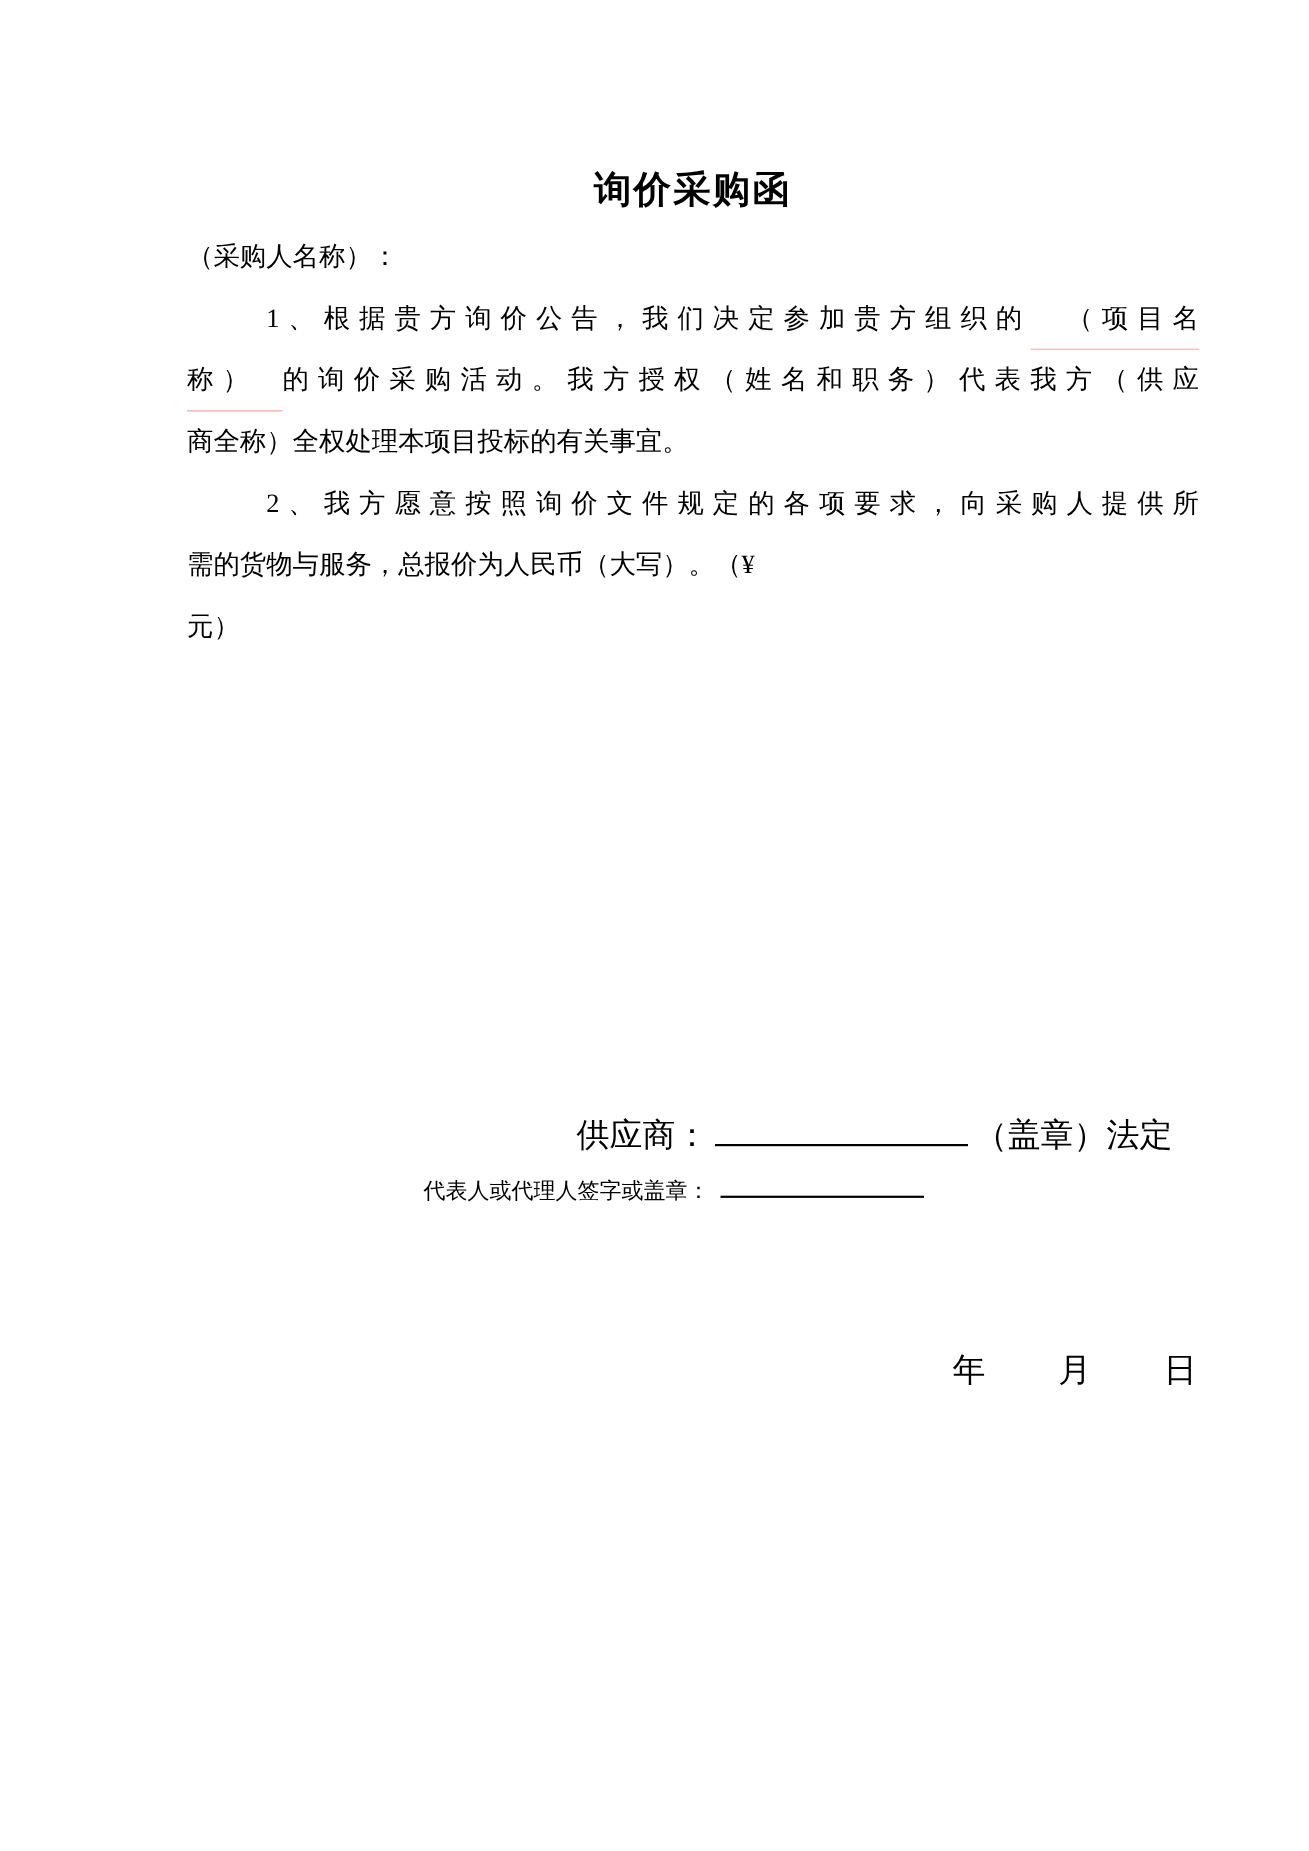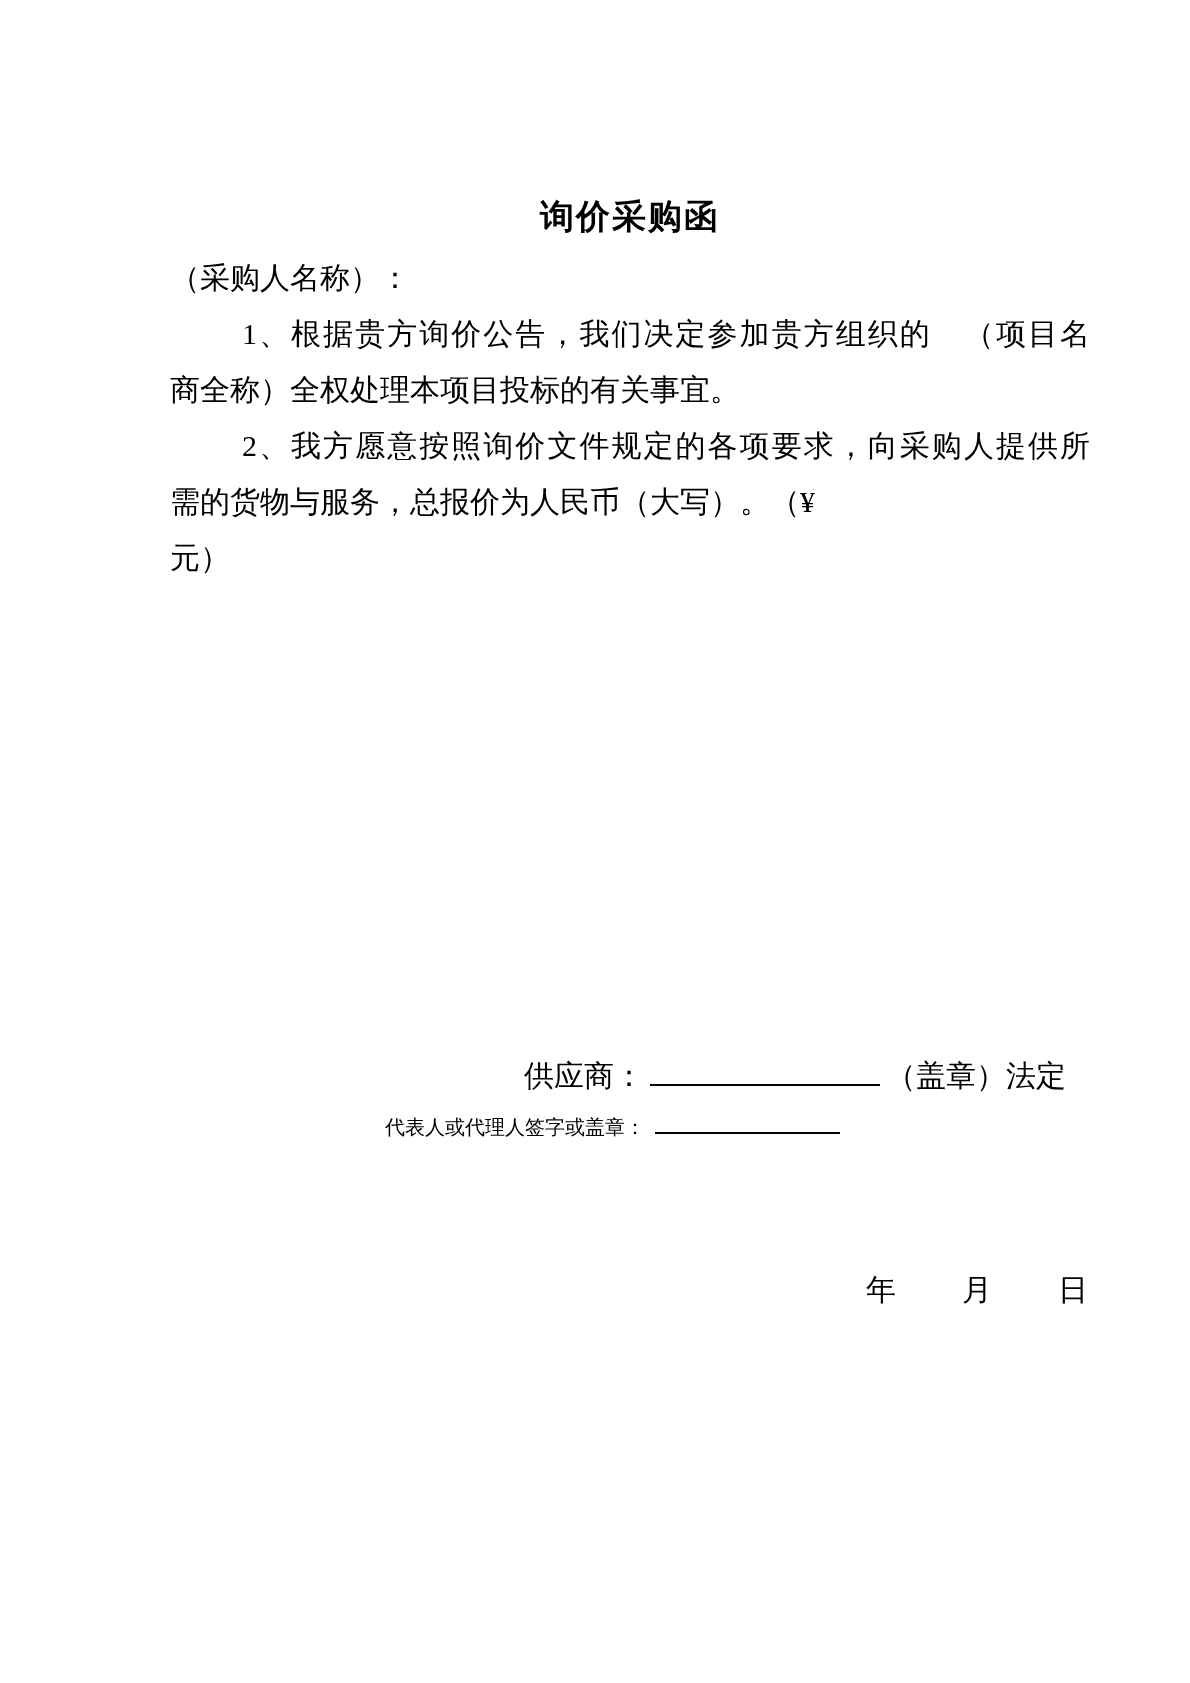--- a/index.html
+++ b/index.html
@@ -4,41 +4,41 @@
 <style>
   html, body { margin: 0; padding: 0; }
   body {
     width: 1190px; height: 1683px;
     background: #ffffff;
     position: relative;
     font-family: "Liberation Serif", "DejaVu Serif", serif;
     color: #000000;
     overflow: hidden;
   }
-  .page { position: absolute; inset: 0; margin-top: 44px; }
+  .page { position: absolute; inset: 0; }
 
   .title {
     position: absolute; left: 170px; top: 150px; width: 920px;
     text-align: center;
     font-family: "Liberation Sans", "DejaVu Sans", sans-serif;
     font-weight: bold;
     font-size: 34px;
     letter-spacing: 2px;
   }
 
   .body-text {
     position: absolute; left: 170px; top: 206px; width: 920px;
-    font-size: 30px;
+    font-size: 24px;
     line-height: 56px;
   }
   .ln { width: 920px; box-sizing: border-box; overflow: hidden; }
   .just { text-align: justify; text-align-last: justify; text-justify: inter-character; }
   .ind { padding-left: 72px; }
 
-  .u { border-bottom: 2px solid #f97316; padding-bottom: 14px; }
+  .u { border-bottom: 2px solid #fca5a5; padding-bottom: 14px; }
   .u-tail { padding-right: 22px; }
 
   .sig-supplier {
     position: absolute; left: 524px; top: 1008px;
     font-size: 30px; line-height: 46px; white-space: nowrap;
   }
   .sig-agent {
     position: absolute; left: 385px; top: 1060px;
     font-size: 20px; line-height: 46px; white-space: nowrap;
   }
@@ -63,20 +63,21 @@
 <div class="page">
 
   <div class="title">询价采购函</div>
 
   <div class="body-text">
 
     <div class="ln"><span>（采购人名称）：</span></div>
 
     <div class="ln just ind"><span>1、根据贵方询价公告，我们决定参加贵方组织的</span><span class="u">　（项目名</span></div>
 
+    <div class="ln just"><span class="u u-tail">称）</span><span>的询价采购活动。我方授权（姓名和职务）代表我方（供应</span></div>
 
     <div class="ln"><span>商全称）全权处理本项目投标的有关事宜。</span></div>
 
     <div class="ln just ind"><span>2、我方愿意按照询价文件规定的各项要求，向采购人提供所</span></div>
 
     <div class="ln"><span>需的货物与服务，总报价为人民币（大写）。（¥</span></div>
 
     <div class="ln"><span>元）</span></div>
 
 

